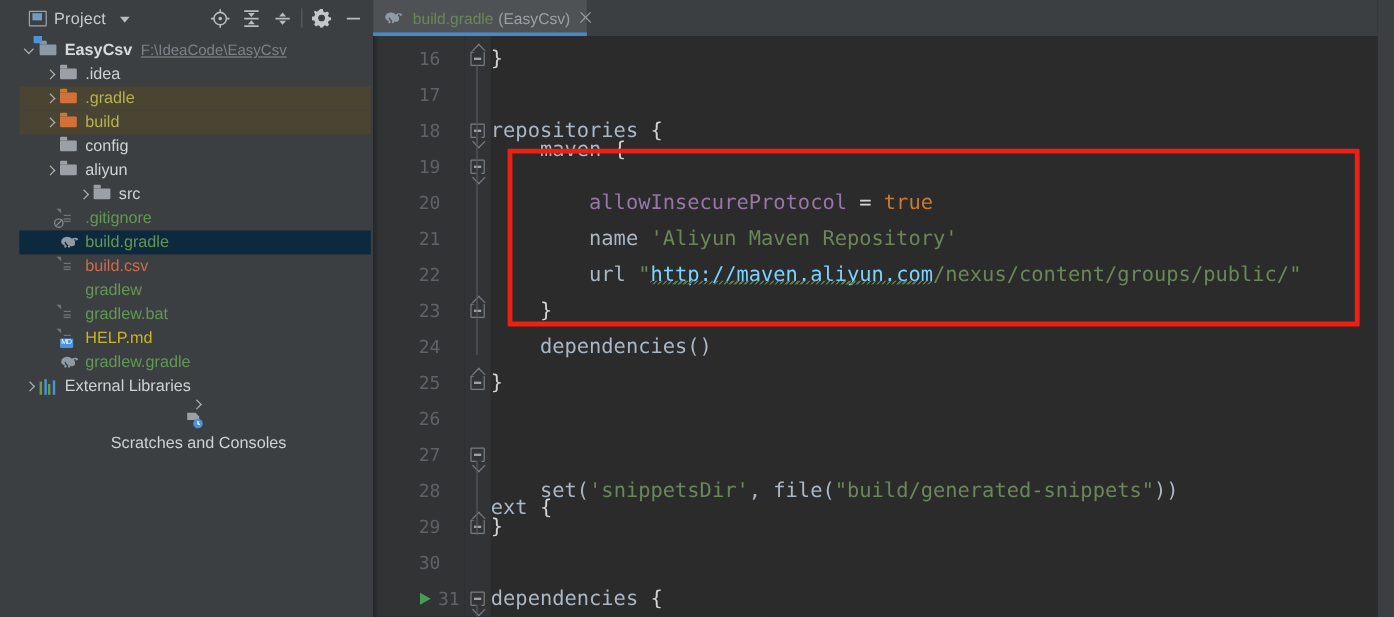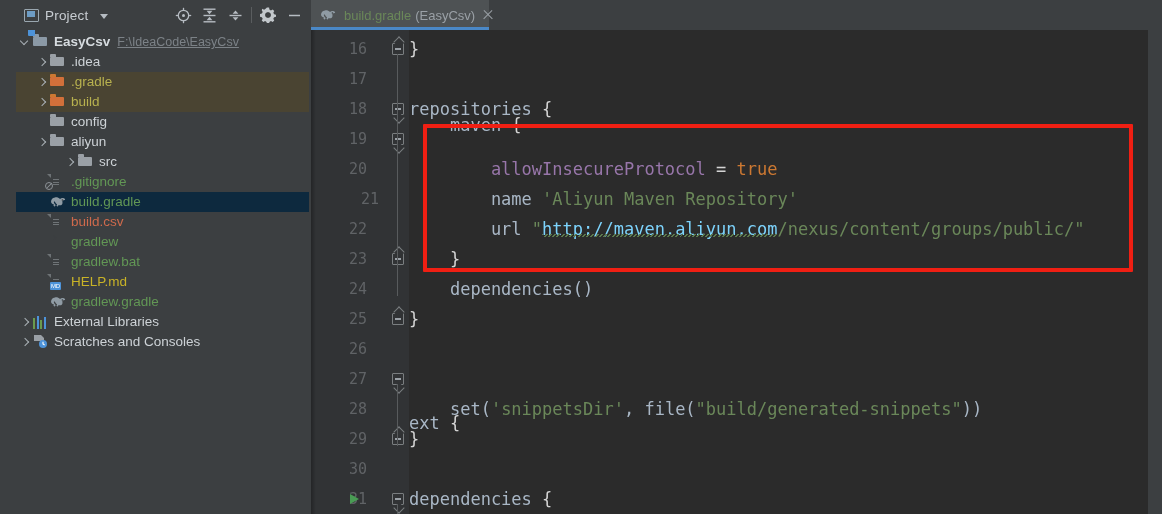--- a/index.html
+++ b/index.html
@@ -413,21 +413,21 @@
           <span class="ico">
             <span class="lib-ico">
               <i style="height:11px;background:#6a9b4e"></i>
               <i style="height:13px;background:#4d93d9"></i>
               <i style="height:9px;background:#6a9b4e"></i>
               <i style="height:12px;background:#4d93d9"></i>
             </span>
           </span>
           <span class="lbl c-white">External Libraries</span>
         </div>
-        <div class="row" style="padding-left: 4px;">
+        <div class="row" style="padding-left: 4px; flex-direction: column;">
           <span class="arrow closed"></span>
           <span class="ico"><span class="scratch-ico"><svg width="15" height="14" viewBox="0 0 15 14">
                 <path fill="#9aa0a6" d="M1 1h7l3 3v3H1z"></path>
                 <circle cx="10" cy="10" r="4" fill="#4d93d9"></circle>
                 <path stroke="#fff" stroke-width="1.1" fill="none" d="M10 7.8V10l1.6 1"></path>
               </svg></span></span>
           <span class="lbl c-white">Scratches and Consoles</span>
         </div>
       </div>
     <div id="sb-right-edge"></div>
@@ -458,21 +458,21 @@
           <div class="codeline" style="top: 4px;"><span class="k-white">}</span></div>
           <div class="lineno" style="top: 34px; left: 0px;">17</div>
           <div class="lineno" style="top: 64px; left: 0px;">18</div>
           <div class="fold-mark down" style="top: 73px;"></div>
           <div class="codeline" style="top: 64px;"><span class="k-id">repositories </span><span class="k-white">{</span></div>
           <div class="lineno" style="top: 94px; left: 0px;">19</div>
           <div class="fold-mark down" style="top: 103px;"></div>
           <div class="codeline" style="top: 80px;"><span class="k-id">    maven </span><span class="k-white">{</span></div>
           <div class="lineno" style="top: 124px; left: 0px;">20</div>
           <div class="codeline" style="top: 124px;"><span class="k-prop">        allowInsecureProtocol</span><span class="k-white"> = </span><span class="k-kw">true</span></div>
-          <div class="lineno" style="top: 154px; left: 12px;">21</div>
+          <div class="lineno" style="top: 154px; left: 0px;">21</div>
           <div class="codeline" style="top: 154px;"><span class="k-id">        name </span><span class="k-str">'Aliyun Maven Repository'</span></div>
           <div class="lineno" style="top: 184px; left: 0px;">22</div>
           <div class="codeline" style="top: 184px;"><span class="k-id">        url </span><span class="k-str">"</span><span class="k-url" style="position: relative;">http://maven.aliyun.com<span class="squig"></span></span><span class="k-str">/nexus/content/groups/public/"</span></div>
           <div class="lineno" style="top: 214px; left: 0px;">23</div>
           <div class="fold-mark up" style="top: 223px;"></div>
           <div class="codeline" style="top: 214px;"><span class="k-white">    }</span></div>
           <div class="lineno" style="top: 244px; left: 0px;">24</div>
           <div class="codeline" style="top: 244px;"><span class="k-fn">    dependencies()</span></div>
           <div class="lineno" style="top: 274px; left: 0px;">25</div>
           <div class="fold-mark up" style="top: 283px;"></div>
@@ -480,21 +480,21 @@
           <div class="lineno" style="top: 304px; left: 0px;">26</div>
           <div class="lineno" style="top: 334px; left: 0px;">27</div>
           <div class="fold-mark down" style="top: 343px;"></div>
           <div class="codeline" style="top: 334px; margin-top: 44px;"><span class="k-id">ext </span><span class="k-white">{</span></div>
           <div class="lineno" style="top: 364px; left: 0px;">28</div>
           <div class="codeline" style="top: 364px;"><span class="k-fn">    set(</span><span class="k-str">'snippetsDir'</span><span class="k-fn">, file(</span><span class="k-str">"build/generated-snippets"</span><span class="k-fn">))</span></div>
           <div class="lineno" style="top: 394px; left: 0px;">29</div>
           <div class="fold-mark up" style="top: 403px;"></div>
           <div class="codeline" style="top: 394px;"><span class="k-white">}</span></div>
           <div class="lineno" style="top: 424px; left: 0px;">30</div>
-          <div class="lineno" style="top: 454px; left: 0px;">31</div>
+          <div class="lineno" style="top: 454px; left: 16px;">31</div>
           <div class="fold-mark down" style="top: 463px;"></div>
           <div class="run-arrow" style="top: 464px;"></div>
           <div class="codeline" style="top: 454px;"><span class="k-id">dependencies </span><span class="k-white">{</span></div>
         </div>
       <div id="red-box" style="left: 112px; top: 94px; width: 710px; height: 148px; border-color: rgb(240, 31, 19);"></div>
       <div id="side-shadow"></div>
     <div class="fold-line" style="top: 24px; height: 66px;"></div>
         <div class="fold-line" style="top: 84px; height: 182px;"></div>
         <div class="fold-line" style="top: 354px; height: 62px;"></div>
         <div class="fold-line" style="top: 474px; height: 14px;"></div>

